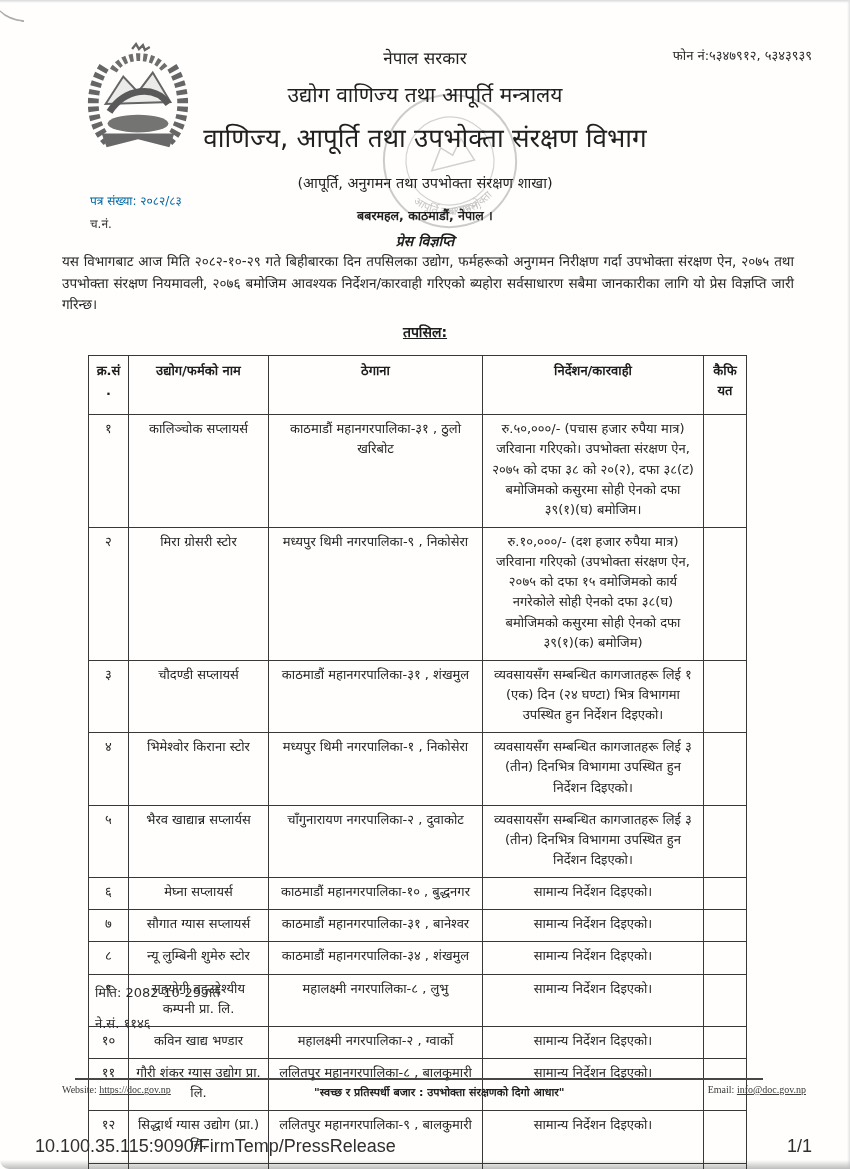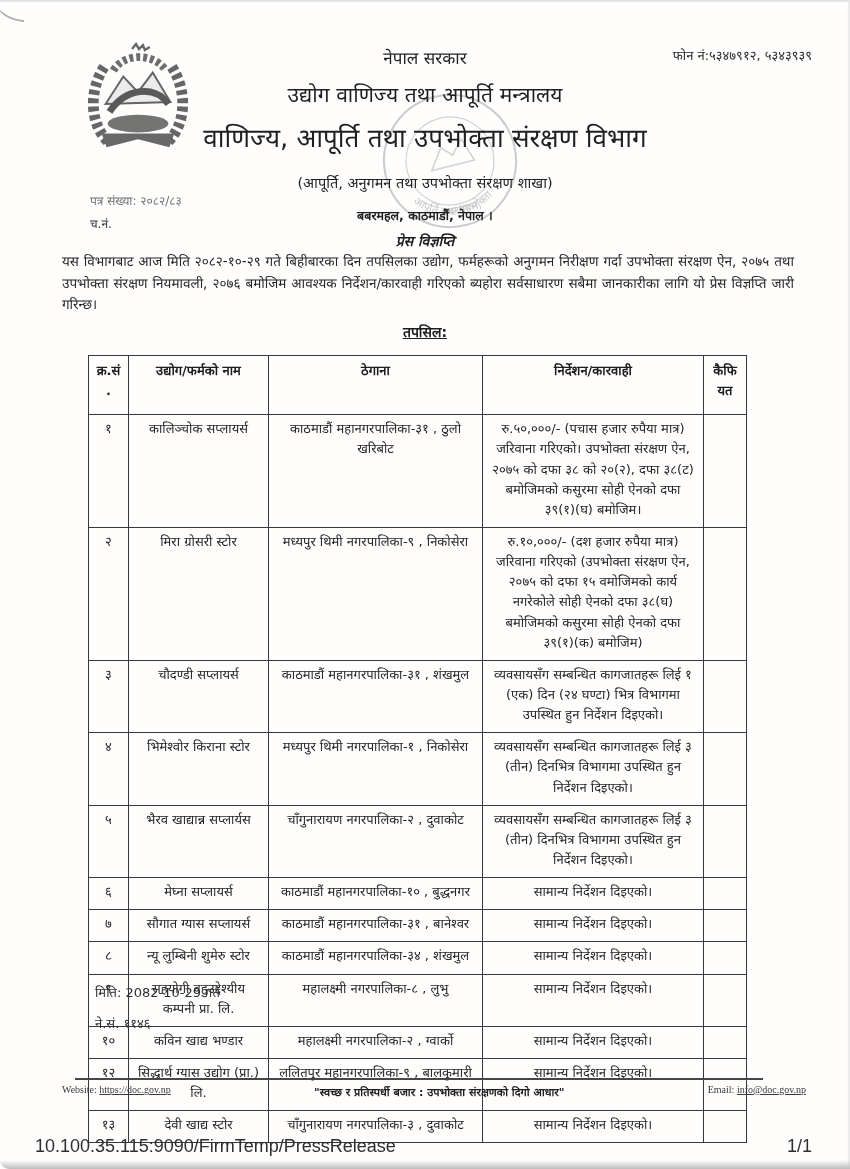--- a/index.html
+++ b/index.html
@@ -32,21 +32,21 @@
   
   .phone { position:absolute; top:46px; right:38px; font-size:13px; color:#2a2a2a; }
   .emblem { position:absolute; top:42px; left:84px; width:108px; height:120px; opacity:.85; }
   .letterhead { position:absolute; top:46px; left:150px; right:150px; text-align:center; color:#1f1f1f; }
   .lh-govt { font-size:17px; margin-bottom:11px; }
   .lh-ministry { font-size:21px; margin-bottom:11px; }
   .lh-dept { font-size:26px; margin-bottom:17px; }
   .lh-branch { font-size:14.5px; margin-bottom:15px; }
   .lh-address { font-size:12.5px; font-weight:bold; }
   .stamp { position:absolute; top:86px; left:376px; width:148px; height:150px; opacity:.5; }
-  .meta-letterno { position:absolute; top:192px; left:90px; font-size:12px; color:#737373; }
+  .meta-letterno { position:absolute; top:192px; left:90px; font-size:12px; color:#0369a1; }
   .meta-chano { position:absolute; top:215px; left:90px; font-size:12px; color:#333; }
   
   .pr-title { position:absolute; top:231px; left:0; right:0; text-align:center;
     font-size:14px; font-weight:bold; color:#1d1d1d;font-style:italic; }
   .pr-body { position:absolute; top:251px; left:62px; width:732px;
     font-size:13.5px; line-height:1.6; text-align:justify; color:#262626; }
   .tapasil { position:absolute; top:322px; left:0; right:0; text-align:center;
     font-size:14px; font-weight:bold; text-decoration:underline; color:#1d1d1d; }
   
   table.press { position:absolute; top:355px; left:88px; width:658px;
@@ -201,20 +201,27 @@
       <td></td>
     </tr>
         <tr>
       <td>१०</td>
       <td>कविन खाद्य भण्डार</td>
       <td>महालक्ष्मी नगरपालिका-२ , ग्वार्को</td>
       <td>सामान्य निर्देशन दिइएको।</td>
       <td></td>
     </tr>
         <tr>
+      <td>११</td>
+      <td>गौरी शंकर ग्यास उद्योग प्रा. लि.</td>
+      <td>ललितपुर महानगरपालिका-८ , बालकुमारी</td>
+      <td>सामान्य निर्देशन दिइएको।</td>
+      <td></td>
+    </tr>
+        <tr>
       <td>१२</td>
       <td>सिद्धार्थ ग्यास उद्योग (प्रा.) लि.</td>
       <td>ललितपुर महानगरपालिका-९ , बालकुमारी</td>
       <td>सामान्य निर्देशन दिइएको।</td>
       <td></td>
     </tr>
         <tr>
       <td>१३</td>
       <td>देवी खाद्य स्टोर</td>
       <td>चाँगुनारायण नगरपालिका-३ , दुवाकोट</td>

